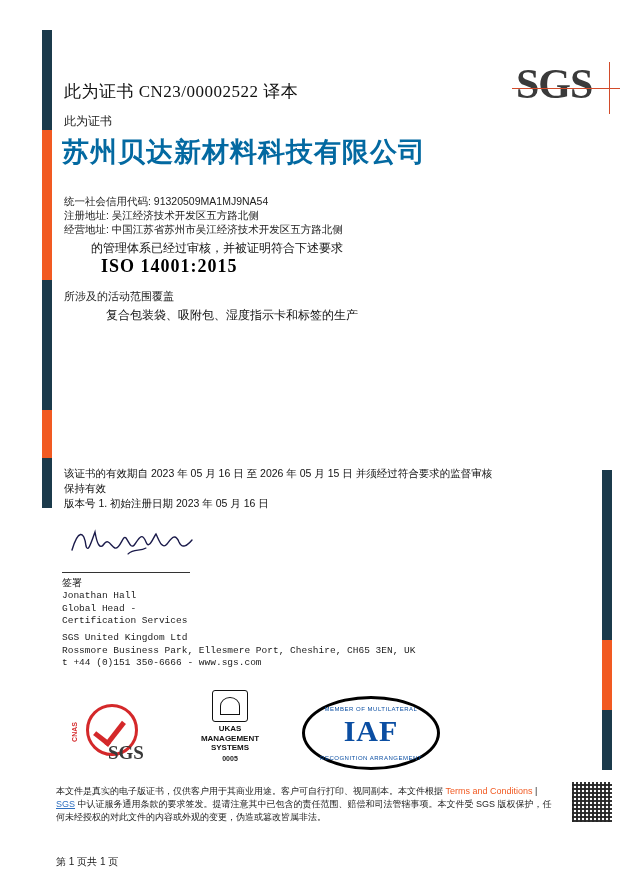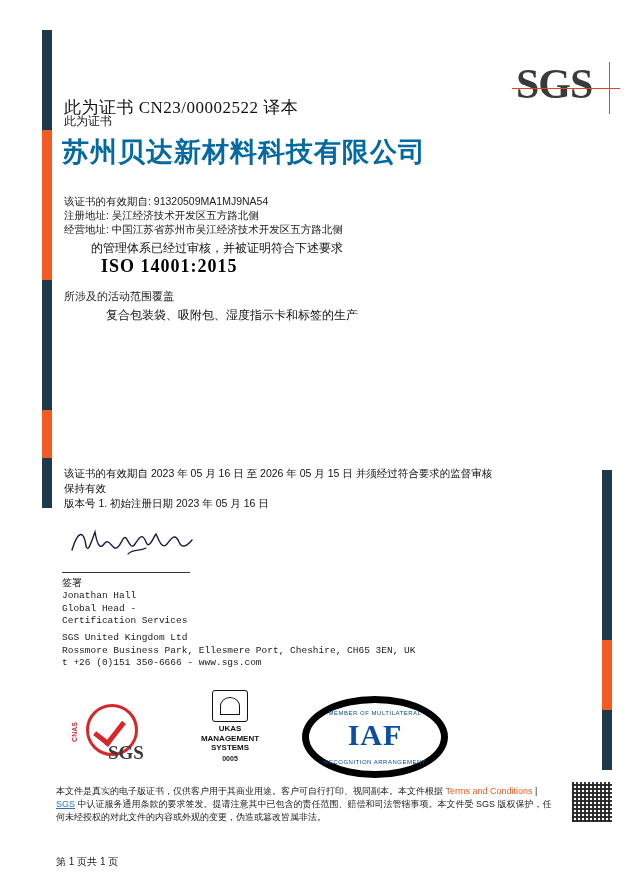--- a/index.html
+++ b/index.html
@@ -66,21 +66,21 @@
     top: 0px;
     width: 1px;
     height: 52px;
     background: #d24b2a;
   }
 
   
   .hdr-line {
     position: absolute;
     left: 64px;
-    top: 96px;
+    top: 80px;
     font-family: "Liberation Serif", serif;
     font-size: 17px;
     letter-spacing: 0.5px;
     color: #111;
   }
   .sub-label {
     position: absolute;
     left: 64px;
     top: 113px;
     font-size: 12px;
@@ -252,21 +252,21 @@
   .ukas-txt {
     font-family: Liberation Sans, sans-serif;
     font-size: 8px; font-weight: bold;
     line-height: 9.5px; color: #111; margin-top: 2px;
   }
   .ukas-num { font-size: 7px; font-weight: bold; margin-top: 2px; }
 
   .mark-iaf {
     position: absolute; left: 250px; top: 6px;
     width: 132px; height: 68px;
-    border: 7px solid #000000; border-radius: 50%;
+    border: 3px solid #000000; border-radius: 50%;
     text-align: center;
   }
   .iaf-big {
     font-family: "Liberation Serif", serif;
     font-weight: bold; font-size: 30px; color: #0b4ea2;
     line-height: 64px; letter-spacing: 1px;
   }
   .iaf-top, .iaf-bot {
     position: absolute; left: 0; width: 132px;
     font-size: 6px; color: #0b4ea2; letter-spacing: 0.5px;
@@ -326,21 +326,21 @@
     <div class="rule-h"></div>
     <div class="rule-v"></div>
     <div class="sgs-text">SGS</div>
   </div>
 
   <div class="hdr-line">此为证书 CN23/00002522 译本</div>
   <div class="sub-label">此为证书</div>
   <div class="company">苏州贝达新材料科技有限公司</div>
 
   <div class="idblock">
-    <div>该证书的有效期自: 91320509MA1MJ9NA54</div>
+    <div>统一社会信用代码: 91320509MA1MJ9NA54</div>
     <div>注册地址: 吴江经济技术开发区五方路北侧</div>
     <div>经营地址: 中国江苏省苏州市吴江经济技术开发区五方路北侧</div>
   </div>
 
   <div class="mgmt-line">的管理体系已经过审核，并被证明符合下述要求</div>
   <div class="standard">ISO 14001:2015</div>
   <div class="scope-label">所涉及的活动范围覆盖</div>
   <div class="scope-text">复合包装袋、吸附包、湿度指示卡和标签的生产</div>
 
   <div class="validity">
@@ -357,21 +357,21 @@
   <div class="sig-line"></div>
   <div class="sig-label">签署</div>
   <div class="sig-name">
     <div>Jonathan Hall</div>
     <div>Global Head -</div>
     <div>Certification Services</div>
   </div>
   <div class="sgs-addr">
     <div>SGS United Kingdom Ltd</div>
     <div>Rossmore Business Park, Ellesmere Port, Cheshire, CH65 3EN, UK</div>
-    <div>t +26 (0)151 350-6666 - www.sgs.com</div>
+    <div>t +44 (0)151 350-6666 - www.sgs.com</div>
   </div>
 
   <div class="marks">
 
     <div class="mark-cnas">
       <div class="cnas-badge">
         <span class="cnas-word">CNAS</span>
       </div>
       <div class="cnas-tick"></div>
       <div class="cnas-sgs">SGS</div>

